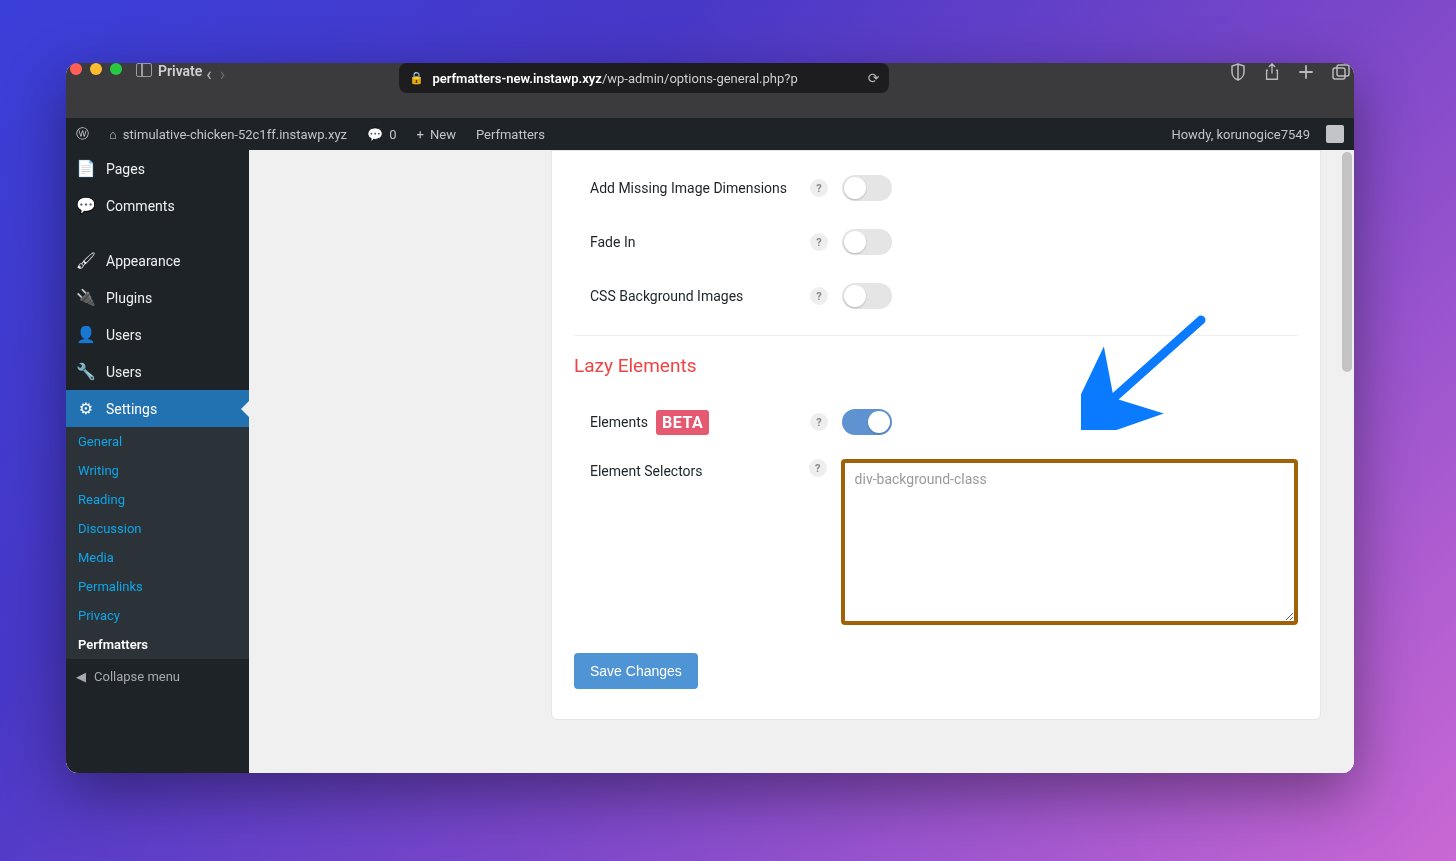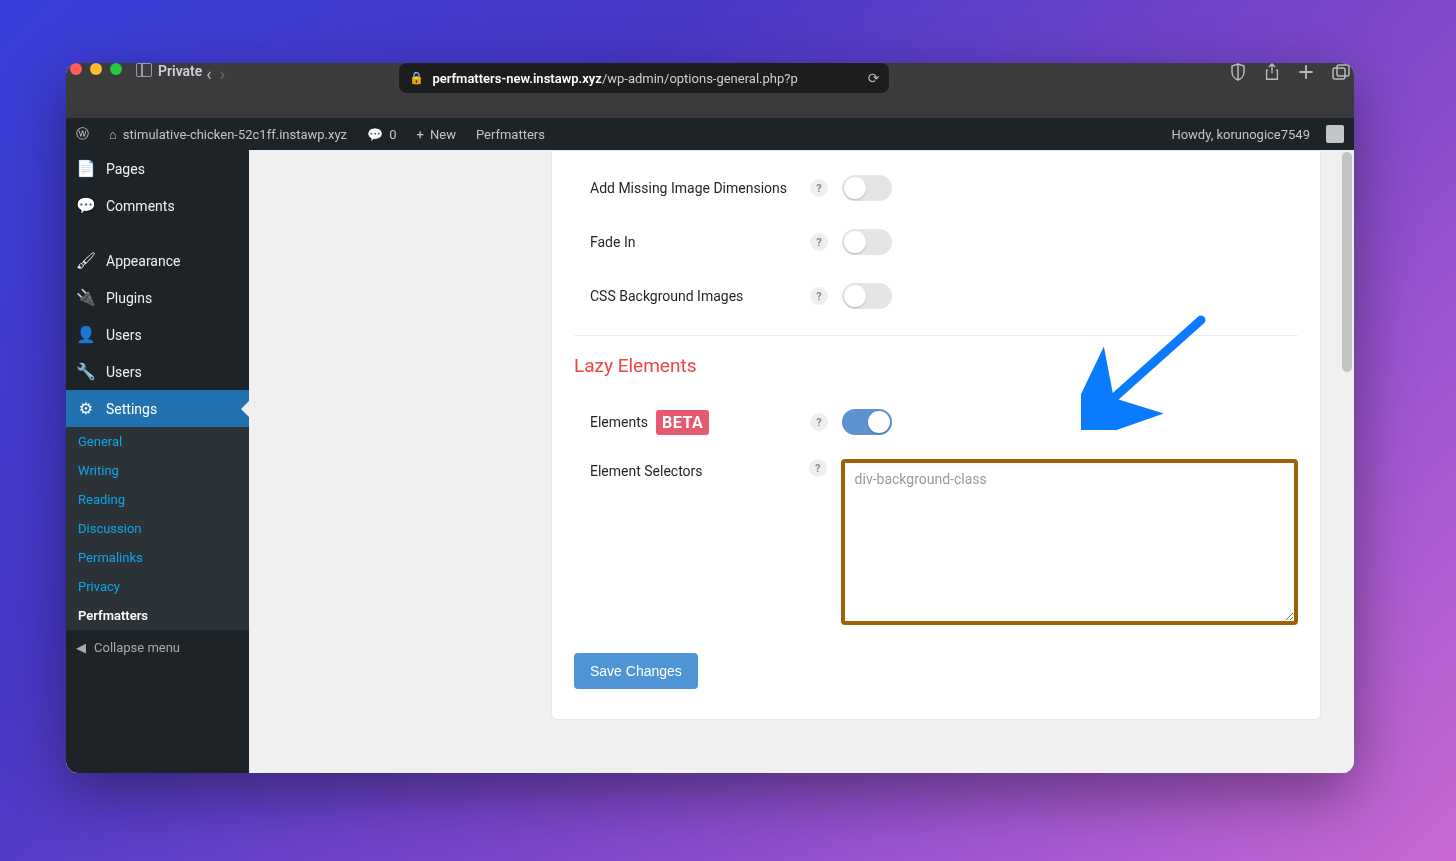--- a/index.html
+++ b/index.html
@@ -352,20 +352,21 @@
       </div>
       <div class="menu-item active">
         <span class="mi-icon">⚙</span>
         <span>Settings</span>
       </div>
       <div class="submenu">
         <div class="sub-item">General</div>
         <div class="sub-item">Writing</div>
         <div class="sub-item">Reading</div>
         <div class="sub-item">Discussion</div>
+        <div class="sub-item">Media</div>
         <div class="sub-item">Permalinks</div>
         <div class="sub-item">Privacy</div>
         <div class="sub-item current">Perfmatters</div>
       </div>
       <div class="collapse">
         <span>◀</span>
         <span>Collapse menu</span>
       </div>
     </div>
 

